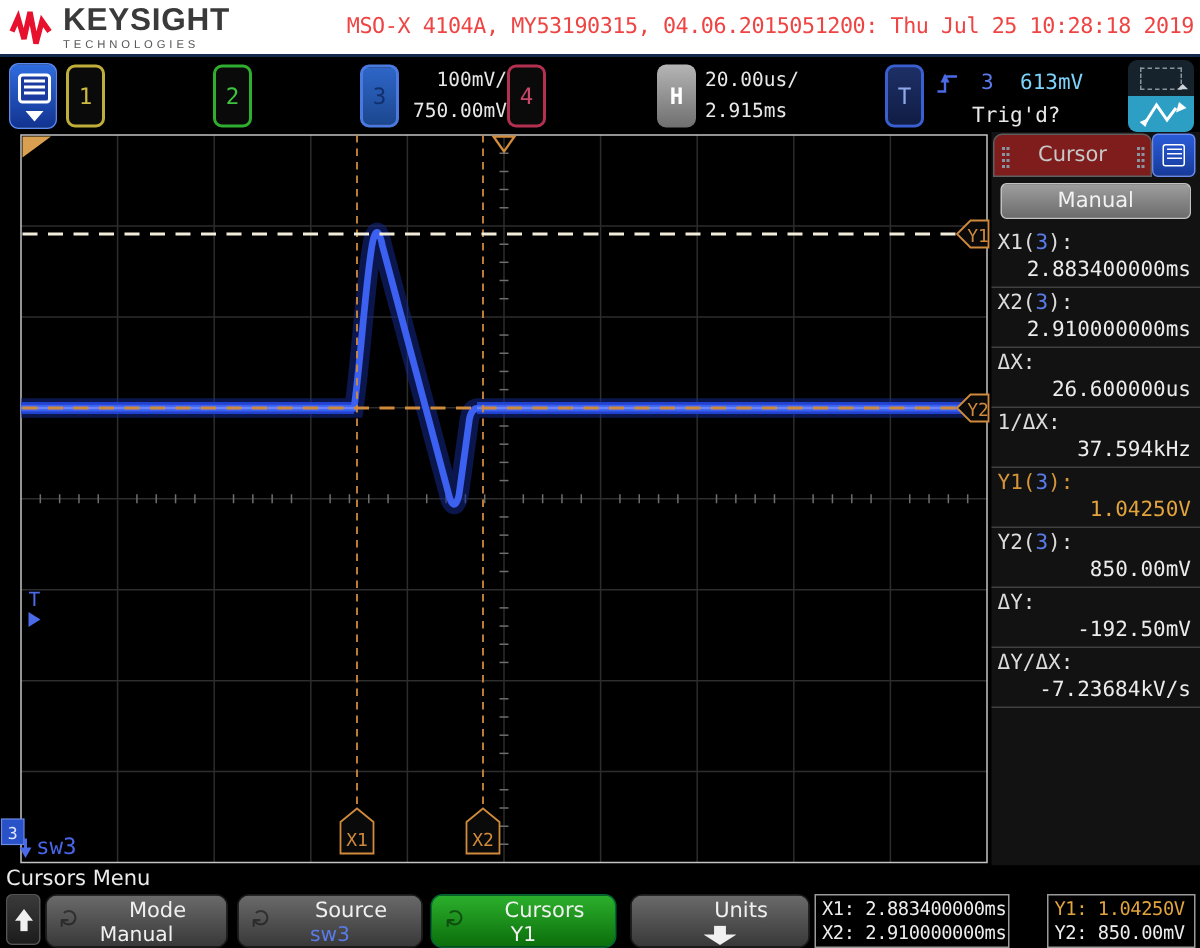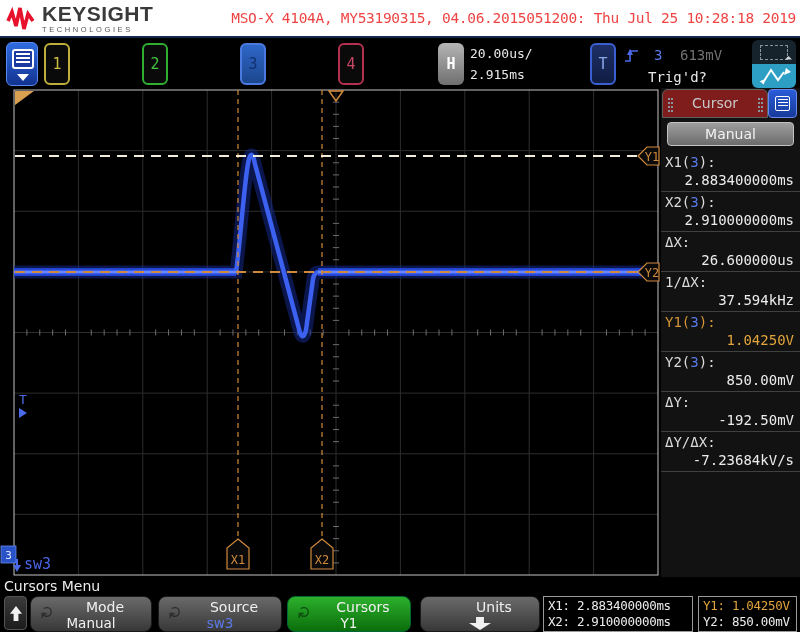--- a/index.html
+++ b/index.html
@@ -26,21 +26,21 @@
   .ch3{left:240px;border-color:#4a7ae0;color:#12306e;background:linear-gradient(#2e66c8,#1c478f);}
   .ch4{left:338px;border-color:#b43050;color:#c84868;}
   .ch3txt{position:absolute;left:266px;top:5px;width:72px;text-align:right;color:#e8e8e8;font-size:13px;line-height:21px;white-space:pre;}
   .hbtn{position:absolute;left:438px;top:5px;width:26px;height:42px;border-radius:6px;
         background:linear-gradient(#b5b5b5,#6f6f6f);color:#fff;text-align:center;line-height:42px;font-size:15px;font-weight:bold;}
   .htxt{position:absolute;left:470px;top:5px;color:#e8e8e8;font-size:13px;line-height:21px;white-space:pre;}
   .tbtn{position:absolute;left:590px;top:5px;width:26px;height:42px;border-radius:6px;border:2px solid #3a5fd0;box-sizing:border-box;
         background:linear-gradient(#1d2f66,#101d44);color:#8ea8ea;text-align:center;line-height:38px;font-size:15px;}
   .edgeicon{position:absolute;left:624px;top:8px;}
   .trigsrc{position:absolute;left:654px;top:9px;color:#5a7ae8;font-size:14px;}
-  .triglvl{position:absolute;left:680px;top:9px;color:#737373;font-size:14px;}
+  .triglvl{position:absolute;left:680px;top:9px;color:#7dd3fc;font-size:14px;}
   .trigstat{position:absolute;left:648px;top:31px;color:#e8e8e8;font-size:14px;}
   .cornbtns{position:absolute;left:752px;top:2px;width:44px;height:48px;border-radius:6px;overflow:hidden;background:#16222c;}
   .rs-ic{position:absolute;left:8px;top:5px;width:26px;height:13px;border:1px dashed #8a949c;}
   .rs-arrow{position:absolute;right:5px;top:17px;width:0;height:0;border-left:5px solid #cfd4d8;border-bottom:5px solid transparent;transform:rotate(45deg);}
   .zoomic{position:absolute;left:0;top:24px;width:44px;height:24px;background:#2e9fc4;}
   
   .main{position:absolute;left:0;top:88px;width:800px;height:489px;}
   .plot{position:absolute;left:0;top:0;width:660px;height:489px;background:#000;}
   
   .sidebar{position:absolute;left:661px;top:0;width:139px;height:489px;background:#121212;}
@@ -74,21 +74,21 @@
   .softkey .knob{position:absolute;left:9px;top:5px;font-size:17px;color:rgba(0,0,0,0.45);transform:rotate(-90deg);}
   .sk-mode{left:30px;width:122px;}
   .sk-source{left:158px;width:124px;}
   .sk-cursors{left:287px;width:124px;background:linear-gradient(#2cb02c,#0b6e0b);border-color:#063;}
   .sk-units{left:420px;width:120px;}
   .sk-source .l2{color:#5a7ae8;}
   .dnarrow{margin:2px auto 0 auto;width:22px;height:13px;background:#f0f0f0;
            clip-path:polygon(32% 0,68% 0,68% 46%,100% 46%,50% 100%,0 46%,32% 46%);}
   .readout{position:absolute;top:19px;height:36px;background:#000;border:1px solid #9a9a9a;box-sizing:border-box;
            font-size:12.5px;letter-spacing:-0.3px;color:#ececec;padding:1px 0 0 4px;line-height:16px;white-space:pre;}
-  .ro-x{left:543px;width:150px;}
+  .ro-x{left:543px;width:130px;}
   .ro-y{left:698px;width:99px;}
   .ro-y .y1line{color:#e2a43c;}
 </style>
 </head>
 <body>
 
 <div class="screen">
 
   <div class="hdr">
     <div class="logo">
@@ -108,20 +108,21 @@
       <div class="mg">
           <i></i>
           <i></i>
           <i></i>
         </div>
       <div class="mcaret"></div>
     </div>
     <div class="chbtn ch1">1</div>
     <div class="chbtn ch2">2</div>
     <div class="chbtn ch3">3</div>
+    <div class="ch3txt"><span>100mV/</span><br><span>750.00mV</span></div>
     <div class="chbtn ch4">4</div>
     <div class="hbtn">H</div>
     <div class="htxt"><span>20.00us/</span><br><span>2.915ms</span></div>
     <div class="tbtn">T</div>
     <svg class="edgeicon" width="16" height="18" viewBox="0 0 16 18">
       <polyline points="1,15 6,15 6,5 14,5" fill="none" stroke="#4a6ae8" stroke-width="1.6"></polyline>
       <polygon points="3,9 9,9 6,3" fill="#4a6ae8"></polygon>
     </svg>
     <div class="trigsrc">3</div>
     <div class="triglvl">613mV</div>

